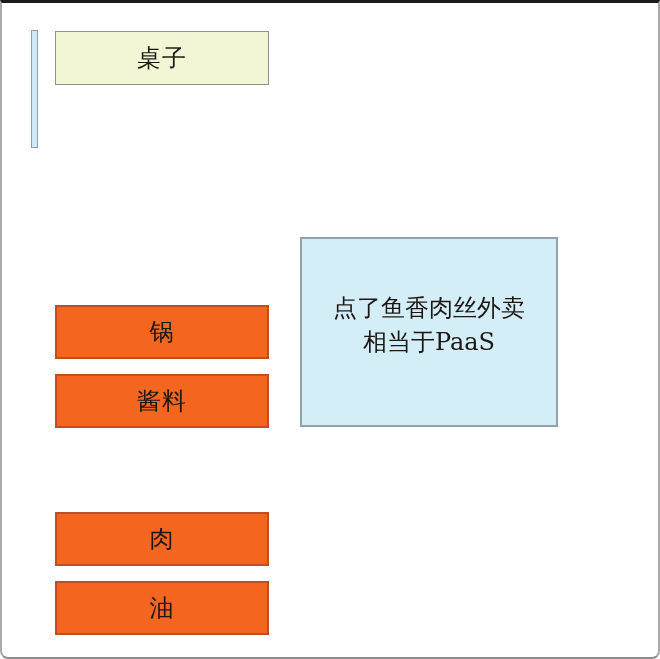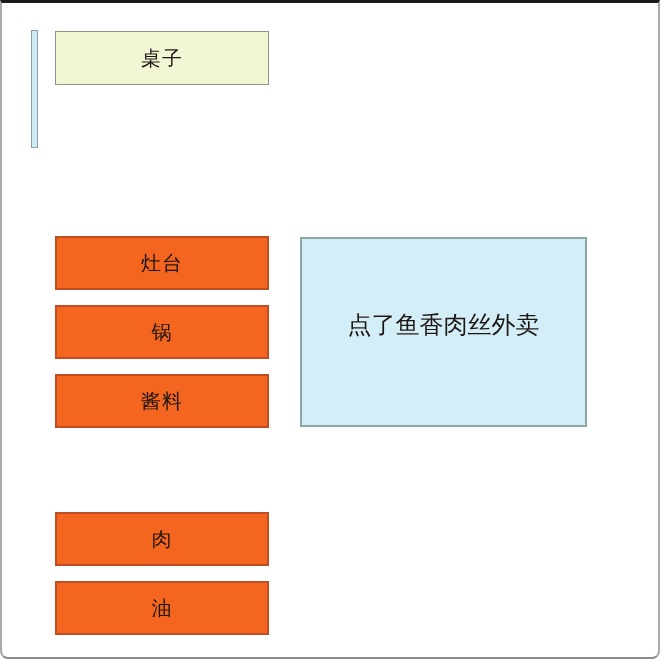--- a/index.html
+++ b/index.html
@@ -33,37 +33,37 @@
   }
   .box {
     position: absolute;
     left: 53px;
     width: 214px;
     height: 54px;
     box-sizing: border-box;
     display: flex;
     align-items: center;
     justify-content: center;
-    font-size: 20px;
+    font-size: 24px;
     color: var(--text, #1d1713);
     letter-spacing: 1px;
   }
   .box.cream {
     background: var(--cream-fill, #f2f6d4);
     border: 1px solid var(--cream-border, #8f9484);
   }
   .box.orange {
     background: var(--orange-fill, #f4661f);
     border: 2px solid var(--orange-border, #c04e22);
   }
   .note {
     position: absolute;
     left: 298px;
     top: 234px;
-    width: 287px;
+    width: 258px;
     height: 190px;
     box-sizing: border-box;
     background: var(--note-fill, #d4eef8);
     border: 2px solid var(--note-border, #8fa3ab);
     display: flex;
     flex-direction: column;
     align-items: center;
     justify-content: center;
     font-size: 24px;
     line-height: 34px;
@@ -75,33 +75,31 @@
 </head>
 <body>
 
 <div class="canvas">
 
   <div class="accent-bar"></div>
 
   <div class="box cream" style="top:28px">
       <span>桌子</span>
     </div>
-  <div class="box orange" style="top:233px">
-      <span>灶台</span>
-    </div>
   <div class="box orange" style="top:302px">
       <span>锅</span>
     </div>
   <div class="box orange" style="top:371px">
       <span>酱料</span>
     </div>
   <div class="box orange" style="top:509px">
       <span>肉</span>
     </div>
   <div class="box orange" style="top:578px">
       <span>油</span>
     </div>
 
   <div class="note">
     <div>点了鱼香肉丝外卖</div>
+    <div>相当于PaaS</div>
   </div>
 
 </div>
 
 </body></html>

